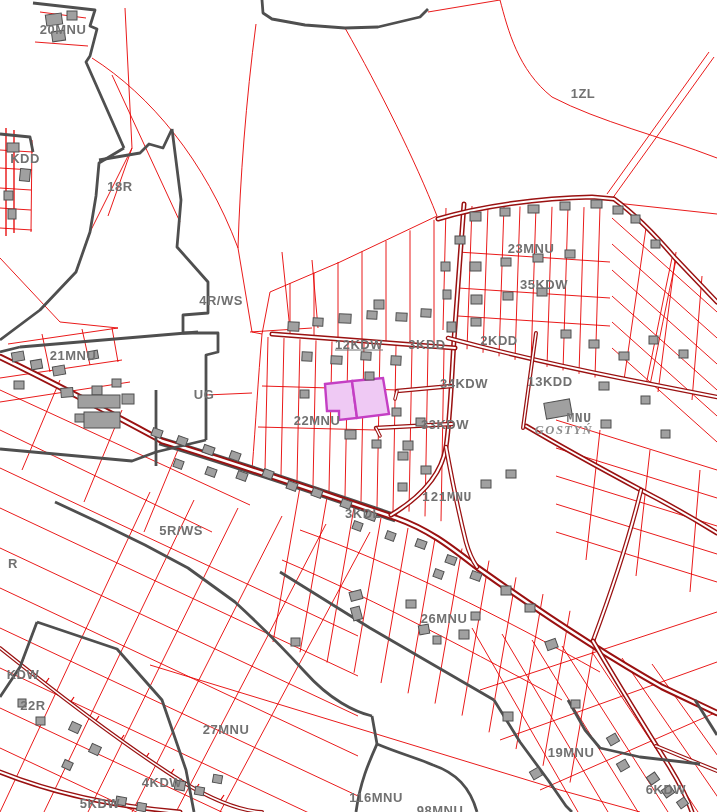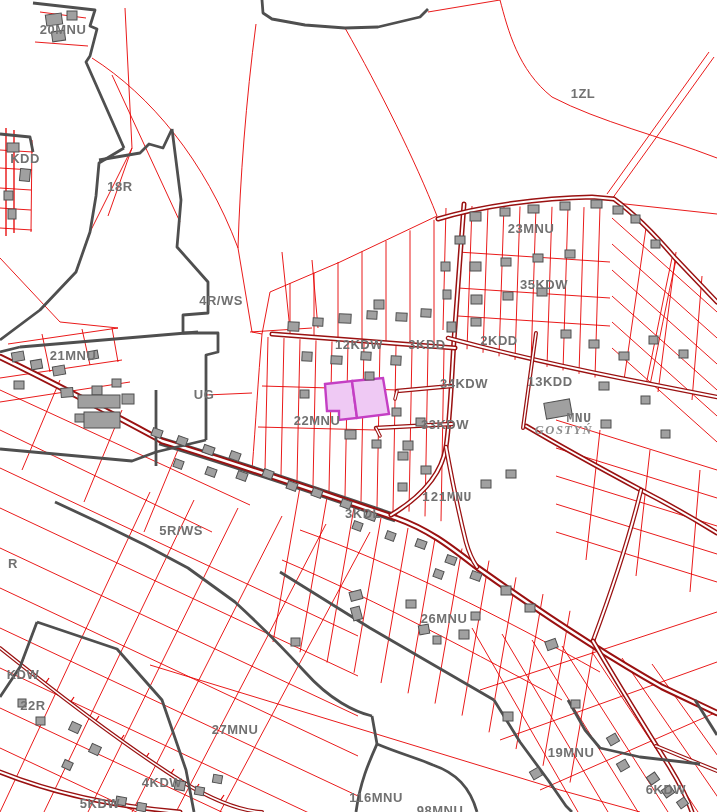--- a/index.html
+++ b/index.html
@@ -356,41 +356,41 @@
         <rect x="175" y="781" width="10" height="9" fill="#a0a0a0" stroke="#4f4f4f" stroke-width="1" transform="rotate(10 180 785.5)"></rect>
         <rect x="195" y="787" width="9" height="8" fill="#a0a0a0" stroke="#4f4f4f" stroke-width="1" transform="rotate(10 199.5 791)"></rect>
         <rect x="213" y="775" width="9" height="8" fill="#a0a0a0" stroke="#4f4f4f" stroke-width="1" transform="rotate(10 217.5 779)"></rect>
       </g>
   </svg>
   <div class="labels" id="labels">
       <span class="lbl" style="left: 56px; top: 29px;">20MNU</span>
       <span class="lbl" style="left: 18px; top: 158px;">KDD</span>
       <span class="lbl" style="left: 113px; top: 186px;">18R</span>
       <span class="lbl" style="left: 576px; top: 93px;">1ZL</span>
-      <span class="lbl" style="left: 524px; top: 228px; text-align: center;">23MNU</span>
+      <span class="lbl" style="left: 524px; top: 248px; text-align: center;">23MNU</span>
       <span class="lbl" style="left: 537px; top: 284px;">35KDW</span>
       <span class="lbl" style="left: 214px; top: 300px;">4R/WS</span>
-      <span class="lbl" style="left: 352px; top: 344px;">12KDW</span>
+      <span class="lbl" style="left: 352px; top: 344px; text-decoration: underline;">12KDW</span>
       <span class="lbl" style="left: 420px; top: 344px;">3KDD</span>
       <span class="lbl" style="left: 492px; top: 340px;">2KDD</span>
       <span class="lbl" style="left: 66px; top: 355px;">21MNU</span>
       <span class="lbl" style="left: 457px; top: 383px;">34KDW</span>
       <span class="lbl" style="left: 543px; top: 381px;">13KDD</span>
       <span class="lbl" style="left: 197px; top: 394px;">UG</span>
       <span class="lbl" style="left: 310px; top: 420px;">22MNU</span>
       <span class="lbl" style="left: 572px; top: 418px; font-family: Liberation Mono, monospace;">MNU</span>
       <span class="lbl place-italic" style="left: 557px; top: 430px; font-weight: bold;">GOSTYŃ</span>
       <span class="lbl" style="left: 438px; top: 424px; text-align: right;">33KDW</span>
       <span class="lbl" style="left: 440px; top: 497px; font-family: Liberation Mono, monospace;">121MNU</span>
       <span class="lbl" style="left: 356px; top: 513px;">3KDL</span>
       <span class="lbl" style="left: 174px; top: 530px;">5R/WS</span>
       <span class="lbl" style="left: 6px; top: 563px;">R</span>
       <span class="lbl" style="left: 16px; top: 674px;">KDW</span>
       <span class="lbl" style="left: 26px; top: 705px;">22R</span>
-      <span class="lbl" style="left: 228px; top: 729px; text-align: center;">27MNU</span>
+      <span class="lbl" style="left: 219px; top: 729px; text-align: center;">27MNU</span>
       <span class="lbl" style="left: 437px; top: 618px;">26MNU</span>
       <span class="lbl" style="left: 155px; top: 782px;">4KDW</span>
       <span class="lbl" style="left: 93px; top: 803px;">5KDW</span>
       <span class="lbl" style="left: 369px; top: 797px;">116MNU</span>
       <span class="lbl" style="left: 433px; top: 810px;">98MNU</span>
       <span class="lbl" style="left: 564px; top: 752px;">19MNU</span>
       <span class="lbl" style="left: 659px; top: 789px; text-align: right;">6KDW</span>
     </div>
 </div>
 

